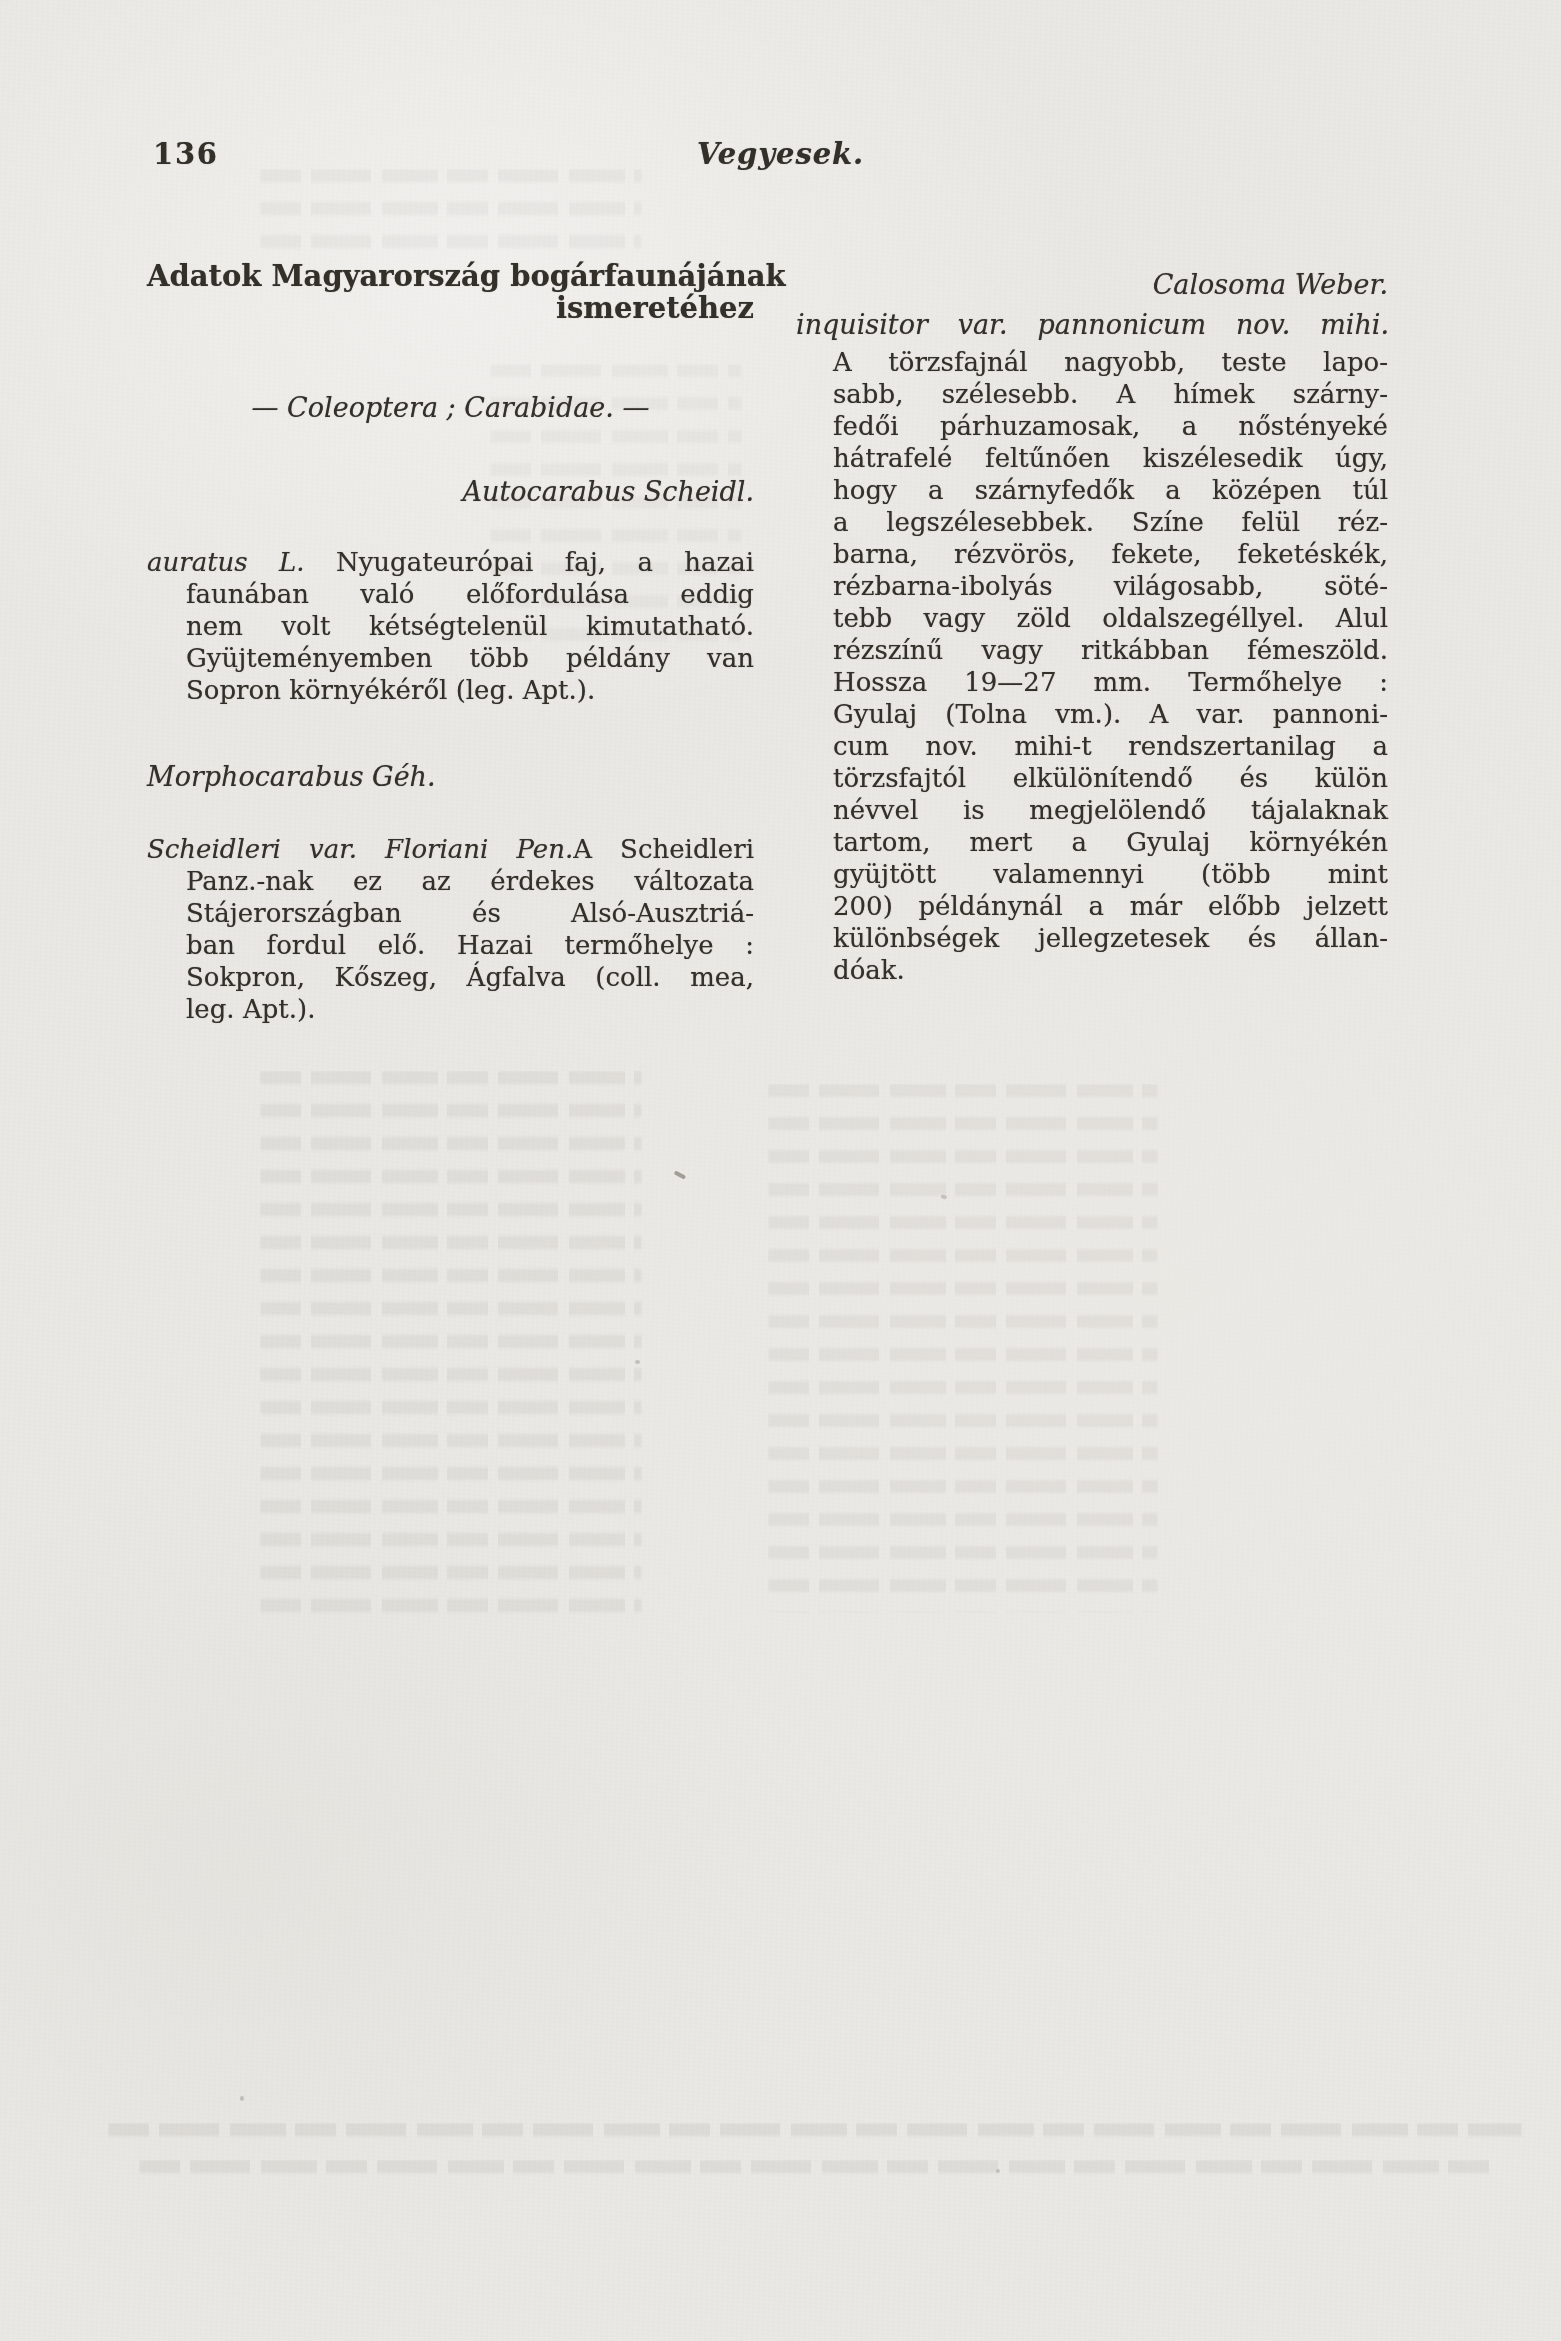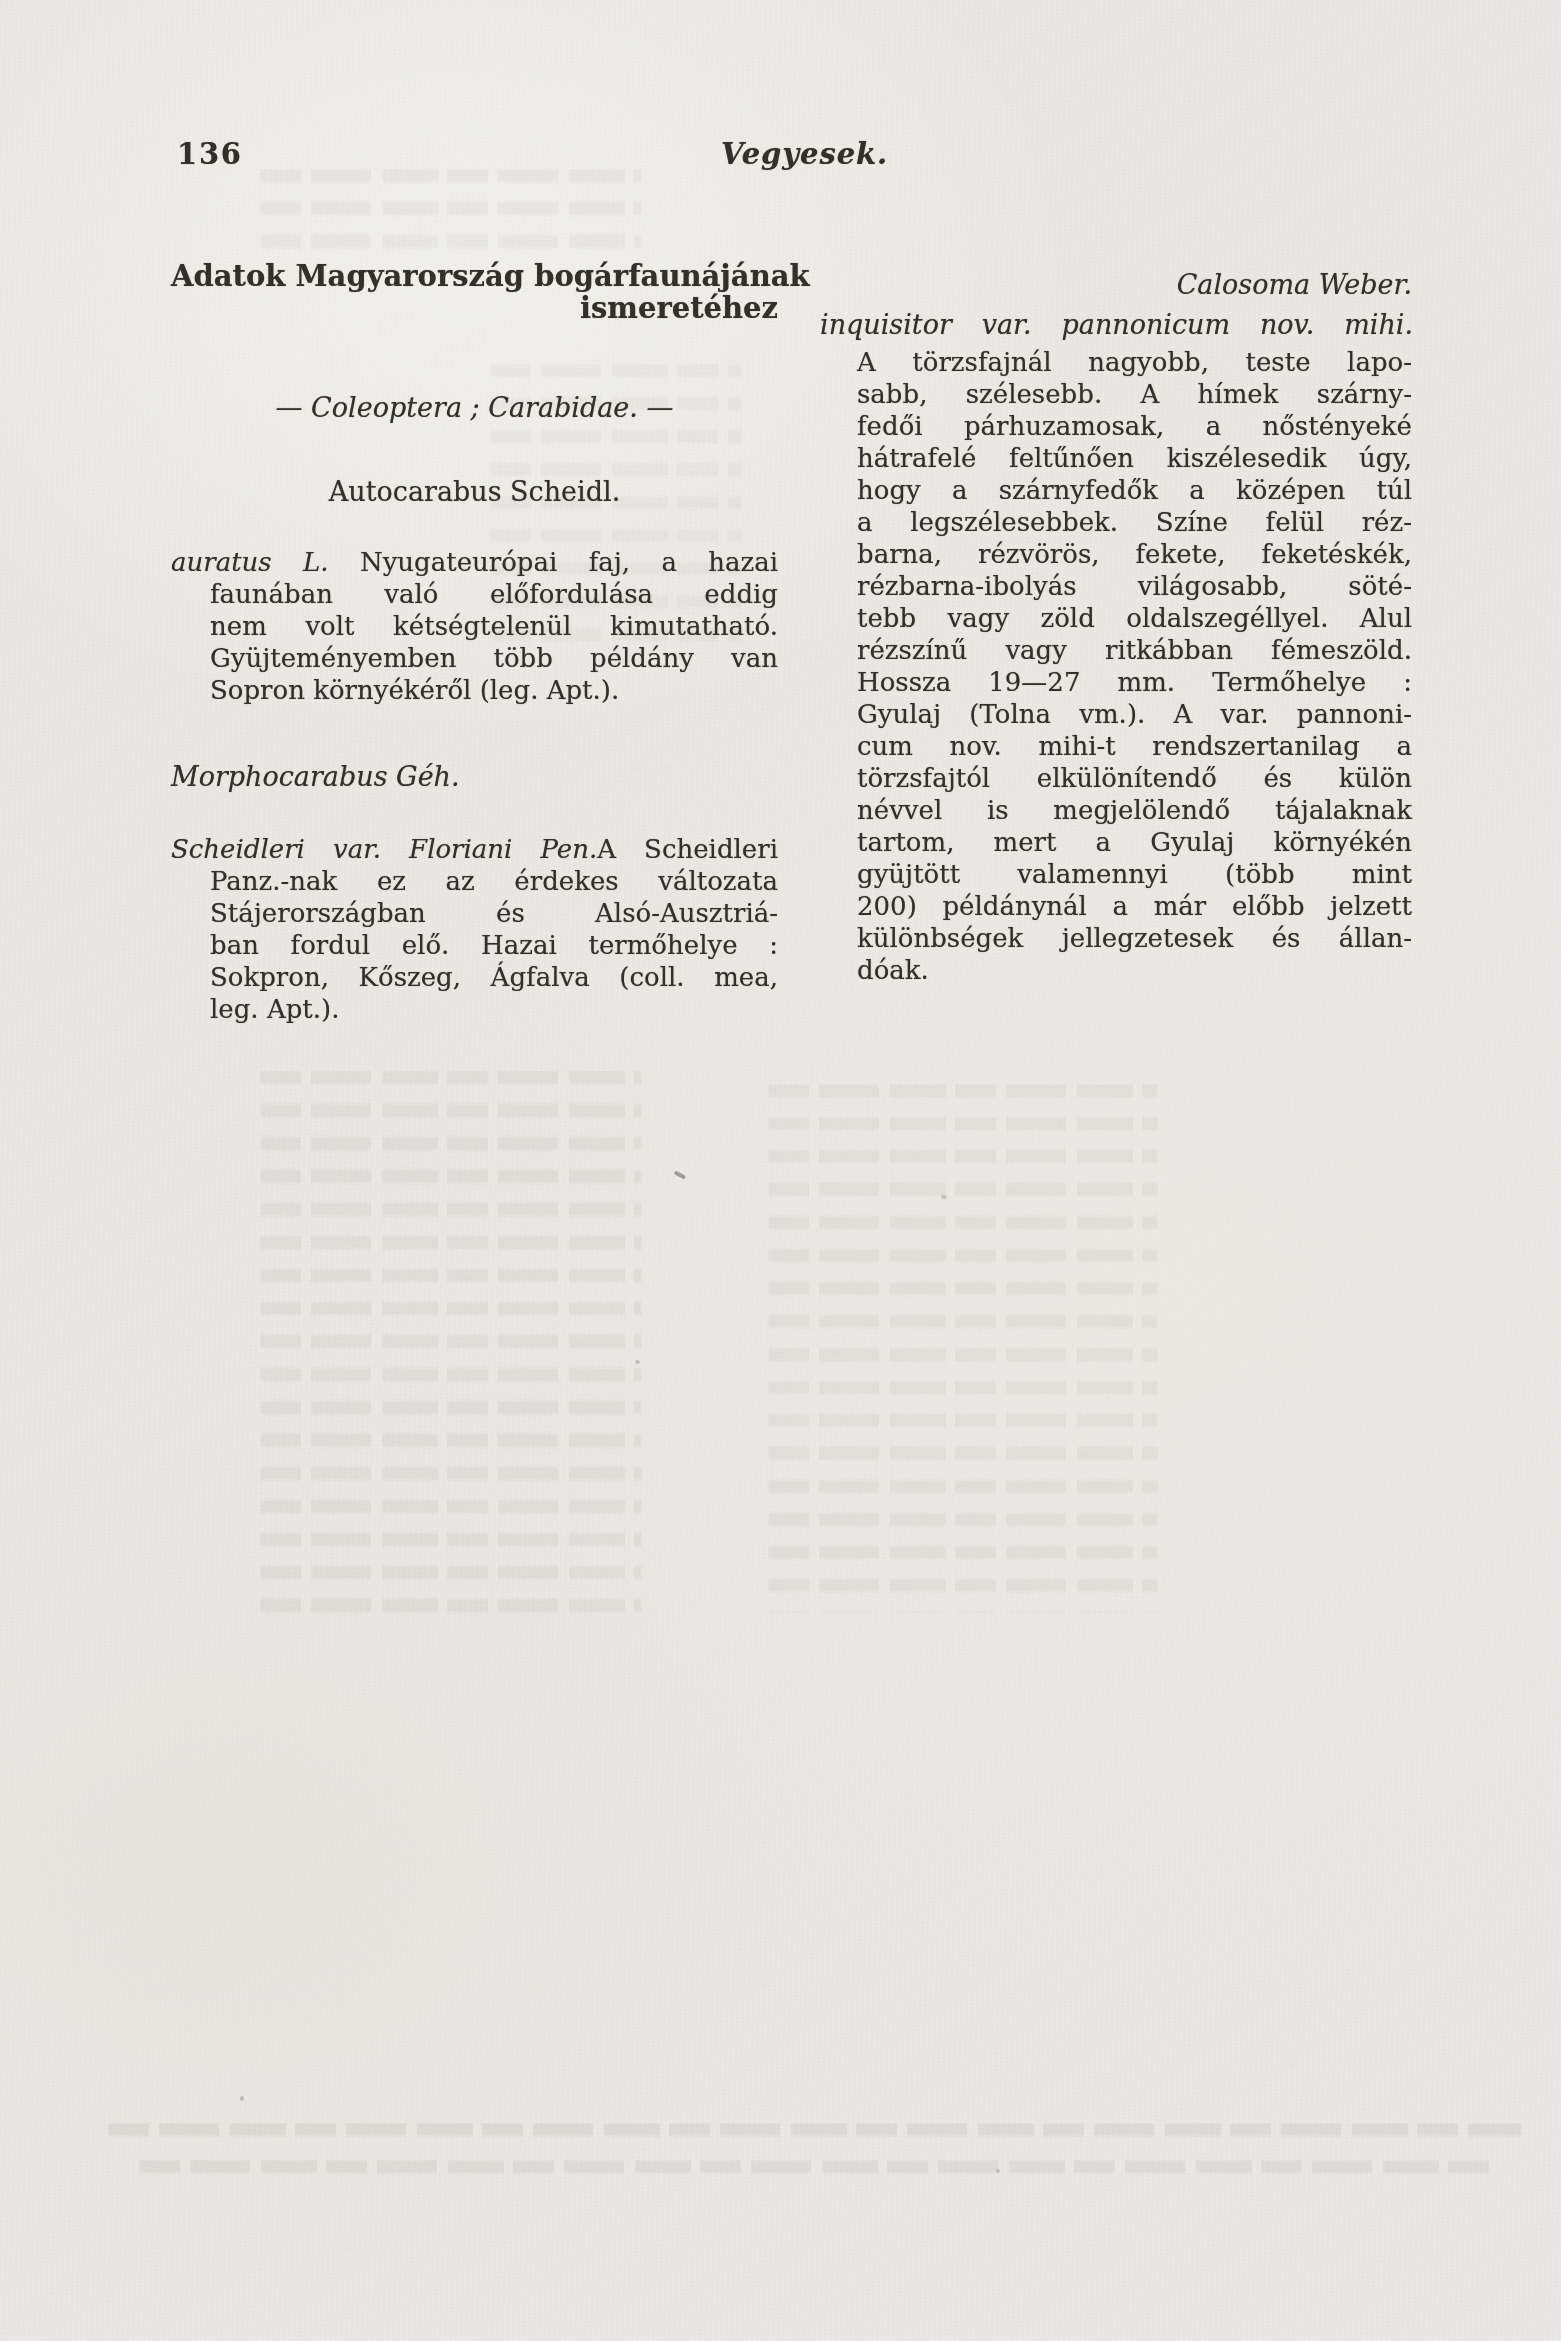--- a/index.html
+++ b/index.html
@@ -17,29 +17,28 @@
       radial-gradient(781px 607px at 15% 80%, rgba(221,219,213,0.35), rgba(221,219,213,0) 70%),
       repeating-linear-gradient(92deg, rgba(120,115,105,0.012) 0 2.6px, rgba(255,255,255,0.015) 2.6px 5.2px),
       repeating-linear-gradient(4deg, rgba(120,115,105,0.010) 0 1.7px, rgba(255,255,255,0.012) 1.7px 4.3px),
       #e9e8e4;
     color:#34312b;
   }
   .abs{position:absolute;}
   .ink{
     color:#33302a;
     text-shadow:0 0 0.9px rgba(52,48,42,0.55);
-    margin-left:24px;
   }
   .it{font-style:italic;}
 
   #page-number{left:153px;top:137px;font-size:29px;font-weight:bold;letter-spacing:1.7px;}
   #header-title{left:0;top:137px;width:1561px;text-align:center;font-size:29px;font-style:italic;font-weight:bold;letter-spacing:0.9px;}
   #article-title{left:147px;top:260px;width:607px;text-align:right;font-size:29px;font-weight:bold;line-height:42px;}
   #article-subtitle{left:147px;top:392px;width:607px;text-align:center;font-size:27px;font-style:italic;}
-  #h-autocarabus{left:147px;top:476px;width:607px;text-align:center;font-size:27px;}
+  #h-autocarabus{left:147px;top:476px;width:607px;text-align:right;font-size:27px;font-style:italic;}
   #para-auratus{left:147px;top:546px;width:607px;font-size:26px;}
   #h-morphocarabus{left:147px;top:761px;width:607px;font-size:27px;font-style:italic;}
   #para-scheidleri{left:147px;top:833px;width:607px;font-size:26px;}
 
   .tline{height:32px;line-height:32px;white-space:nowrap;}
   .jline{text-align:justify;text-align-last:justify;white-space:normal;}
   .hang{padding-left:39px;box-sizing:border-box;}
 
   
   #h-calosoma{left:798px;top:269px;width:590px;text-align:right;font-size:27px;font-style:italic;}

